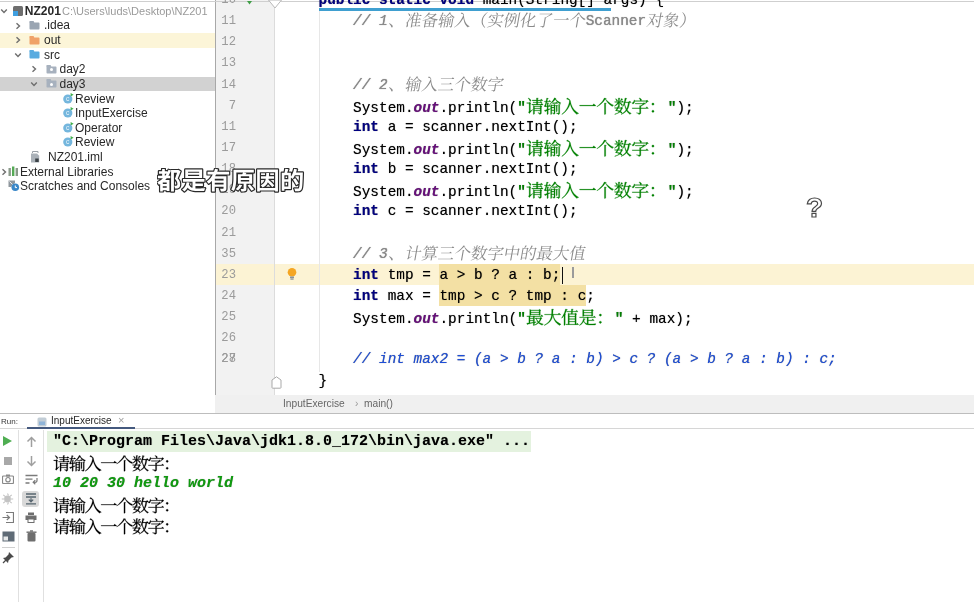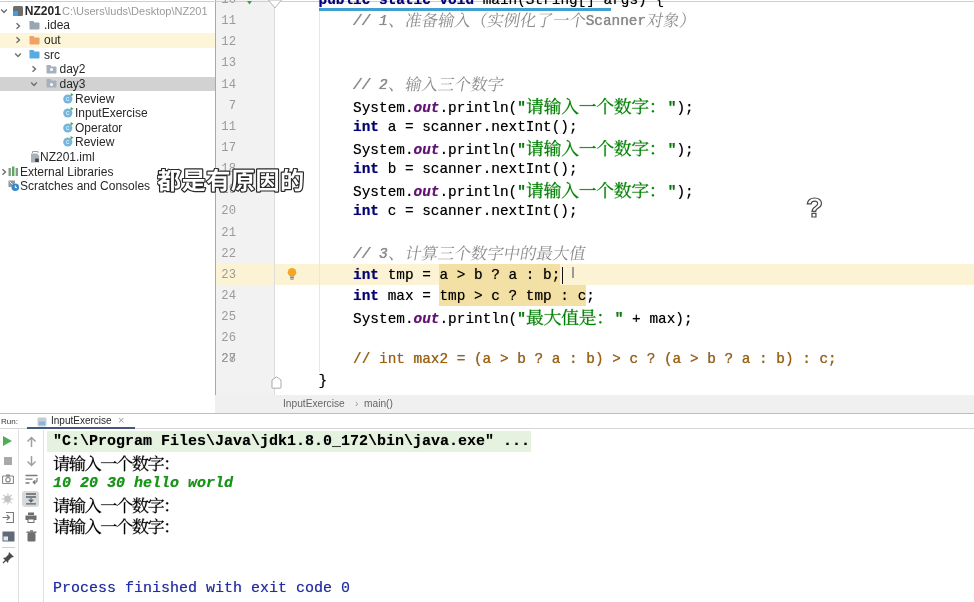--- a/index.html
+++ b/index.html
@@ -119,21 +119,21 @@
       <text x="4.8" y="8.4" font-size="6.8" font-family="Liberation Sans" fill="#e8f4fb" text-anchor="middle">c</text>
       <path d="M6.8 0 L11 0 L11 4.2 Z" fill="#fff"></path>
       <path d="M7.6 0 L10.6 1.7 L7.6 3.4 Z" fill="#3fae49"></path>
     </svg>
     <div class="tr" style="left:75px;top:135.4px">Review</div>
     <svg style="position:absolute;left:29.5px;top:151.0px" width="10" height="12" viewBox="0 0 10 12">
       <path d="M2.5 0.5 L8 0.5 L8 2 M2.5 0.5 L2.5 2" fill="none" stroke="#9aa1a8"></path>
       <path d="M1 2.5 L7 2.5 L9.2 4.8 L9.2 11.5 L1 11.5 Z" fill="#aab1b8"></path>
       <rect x="5.2" y="7.5" width="3.5" height="3.5" fill="#3b4247"></rect>
     </svg>
-    <div class="tr" style="left:40px;top:150.0px">NZ201.iml</div>
+    <div class="tr" style="left:48px;top:150.0px">NZ201.iml</div>
     <svg style="position:absolute;left:0.0px;top:167.8px" width="8" height="8" viewBox="0 0 8 8">
       <polyline points="2.5,1.2 5.5,4 2.5,6.8" fill="none" stroke="#6e6e6e" stroke-width="1.4"></polyline>
     </svg>
     <svg style="position:absolute;left:8px;top:166.1px" width="11" height="11" viewBox="0 0 11 11">
       <rect x="0.5" y="2" width="2.4" height="8" fill="#8a9a8a"></rect>
       <rect x="4" y="0.5" width="2.4" height="9.5" fill="#55aa55"></rect>
       <rect x="7.6" y="2" width="2.4" height="8" fill="#8a9a8a"></rect>
     </svg>
     <div class="tr" style="left:20px;top:164.6px">External Libraries</div>
     <svg style="position:absolute;left:8px;top:180.3px" width="12" height="12" viewBox="0 0 12 12">
@@ -156,21 +156,21 @@
     <div class="num" style="top:32.22px">12</div>
     <div class="num" style="top:53.38px">13</div>
     <div class="num" style="top:74.52px">14</div>
     <div class="num" style="top:95.67px">7</div>
     <div class="num" style="top:116.82px">11</div>
     <div class="num" style="top:137.97px">17</div>
     <div class="num" style="top:159.12px">18</div>
     <div class="num" style="top:180.28px">19</div>
     <div class="num" style="top:201.43px">20</div>
     <div class="num" style="top:222.57px">21</div>
-    <div class="num" style="top:243.72px">22</div>
+    <div class="num" style="top:243.72px">35</div>
     <div class="num" style="top:264.88px">23</div>
     <div class="num" style="top:286.02px">24</div>
     <div class="num" style="top:307.18px">25</div>
     <div class="num" style="top:328.32px">26</div>
     <div class="num" style="top:349.47px">27</div>
     <div class="num" style="top:349px">28</div>
     <div style="position:absolute;left:318.5px;top:8.3px;width:292px;height:2.6px;background:#3f9fd0;"></div>
     <div class="ln" style="top:-10.07px">    <b style="color:#000080">public</b> <b style="color:#000080">static</b> <b style="color:#000080">void</b> main(String[] args) {</div>
     <div class="ln" style="top:11.07px"><span style="color:#8a8a8a;font-style:italic">        // 1</span><svg width="198" height="24" style="vertical-align:-9.6px;" viewBox="0 0 198 24">
         <g fill="#8a8a8a">
@@ -264,21 +264,21 @@
     <div class="ln" style="top:264.88px">        <b style="color:#000080">int</b> tmp = a &gt; b ? a : b;</div>
     <div class="ln" style="top:307.18px">        System.<b style="color:#660E7A;font-style:italic">out</b>.println(<b style="color:#008000">"</b><svg width="89" height="26" style="vertical-align:-10.2px;" viewBox="0 0 89 26">
         <g fill="#008000" stroke="#008000" stroke-width="16">
           <use href="#g24" transform="translate(0.0,17.0) scale(0.01790,-0.01790)"></use>
           <use href="#g25" transform="translate(17.6,17.0) scale(0.01790,-0.01790)"></use>
           <use href="#g26" transform="translate(35.1,17.0) scale(0.01790,-0.01790)"></use>
           <use href="#g27" transform="translate(52.7,17.0) scale(0.01790,-0.01790)"></use>
           <use href="#g19" transform="translate(70.2,17.0) scale(0.01790,-0.01790)"></use>
         </g>
       </svg><b style="color:#008000">"</b> + max);</div>
-    <div class="ln" style="top:349.47px"><span style="color:#a16207;">        // int max2 = (a &gt; b ? a : b) &gt; c ? (a &gt; b ? a : b) : c;</span></div>
+    <div class="ln" style="top:349.47px"><span style="color:#1d4ed8;font-style:italic">        // int max2 = (a &gt; b ? a : b) &gt; c ? (a &gt; b ? a : b) : c;</span></div>
     <div class="ln" style="top:370.62px">    }</div>
     <div style="position:absolute;left:561.5px;top:266.5px;width:1.8px;height:17px;background:#111;"></div>
     <div style="position:absolute;left:572px;top:267px;width:1.8px;height:11px;background:#9b9b9b;"></div>
     <svg style="position:absolute;left:286px;top:266.5px" width="12" height="14" viewBox="0 0 12 14">
       <circle cx="6" cy="5.2" r="4.3" fill="#f5a623"></circle>
       <rect x="4" y="9.5" width="4" height="1.6" fill="#8a9299"></rect>
       <rect x="4.4" y="11.4" width="3.2" height="1.3" fill="#8a9299"></rect>
     </svg>
     <svg style="position:absolute;left:270.5px;top:375.5px" width="11" height="13" viewBox="0 0 11 13">
       <path d="M1 4 L5.5 0.8 L10 4 L10 11.5 Q10 12.2 9.3 12.2 L1.7 12.2 Q1 12.2 1 11.5 Z" fill="#fff" stroke="#a9a9a9"></path>
@@ -397,13 +397,12 @@
           <use href="#g18" transform="translate(0.0,17.9) scale(0.01720,-0.01720)"></use>
           <use href="#g3" transform="translate(15.8,17.9) scale(0.01720,-0.01720)"></use>
           <use href="#g4" transform="translate(31.5,17.9) scale(0.01720,-0.01720)"></use>
           <use href="#g10" transform="translate(47.2,17.9) scale(0.01720,-0.01720)"></use>
           <use href="#g11" transform="translate(63.0,17.9) scale(0.01720,-0.01720)"></use>
           <use href="#g16" transform="translate(78.8,17.9) scale(0.01720,-0.01720)"></use>
           <use href="#g17" transform="translate(94.5,17.9) scale(0.01720,-0.01720)"></use>
           <use href="#g19" transform="translate(110.2,17.9) scale(0.01720,-0.01720)"></use>
         </g>
       </svg></div>
-    <div class="cl" style="top:578px;color:#202cb0">Process finished with exit code 0</div>
   </div>
 </body></html>

